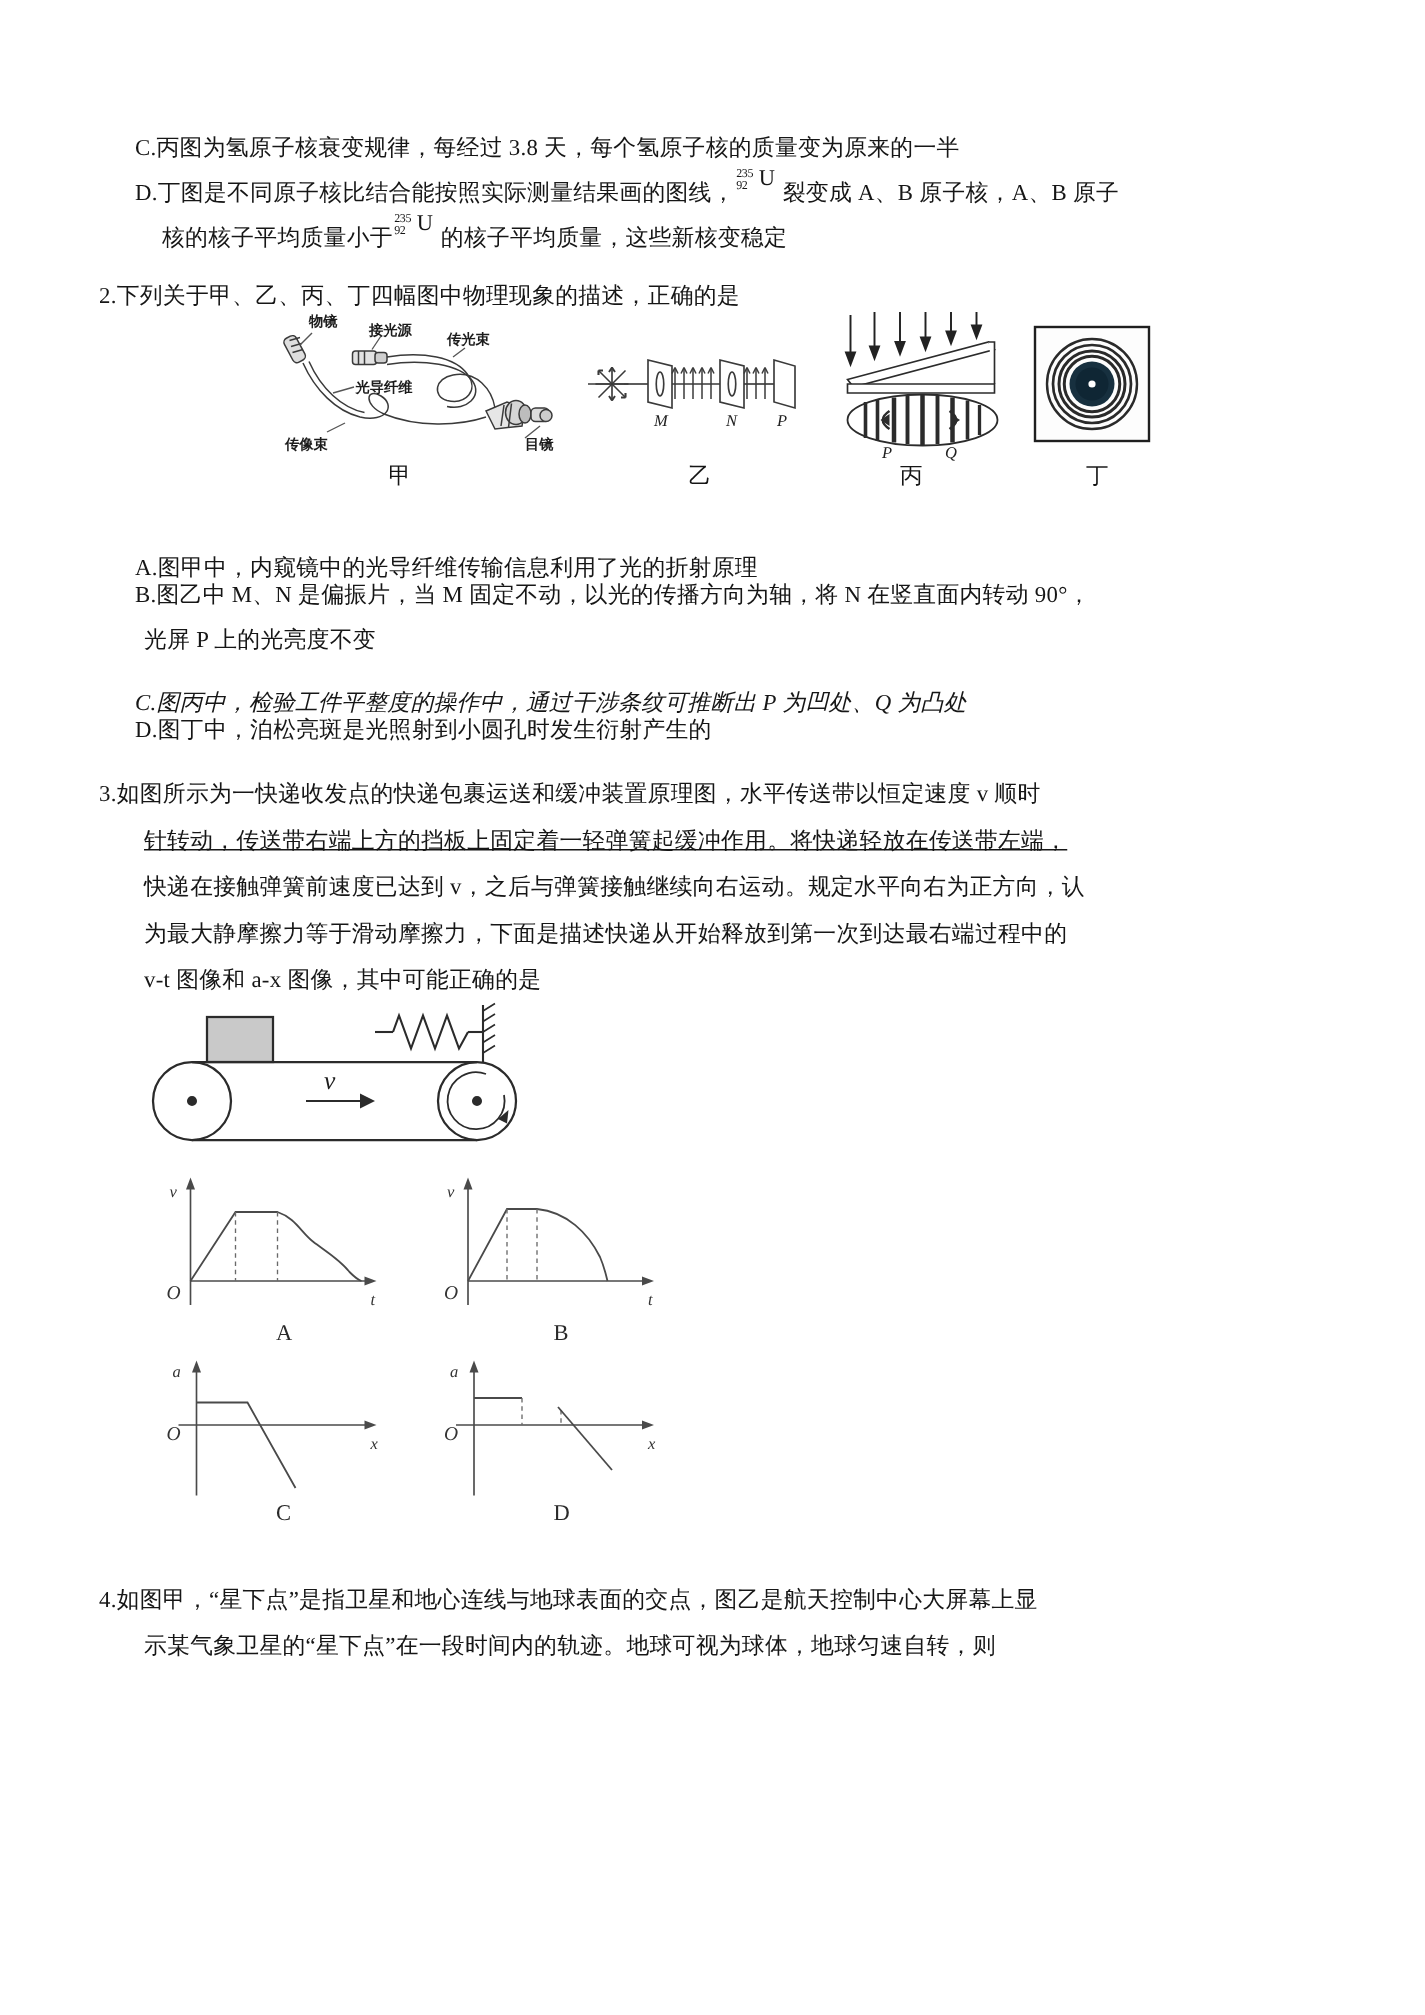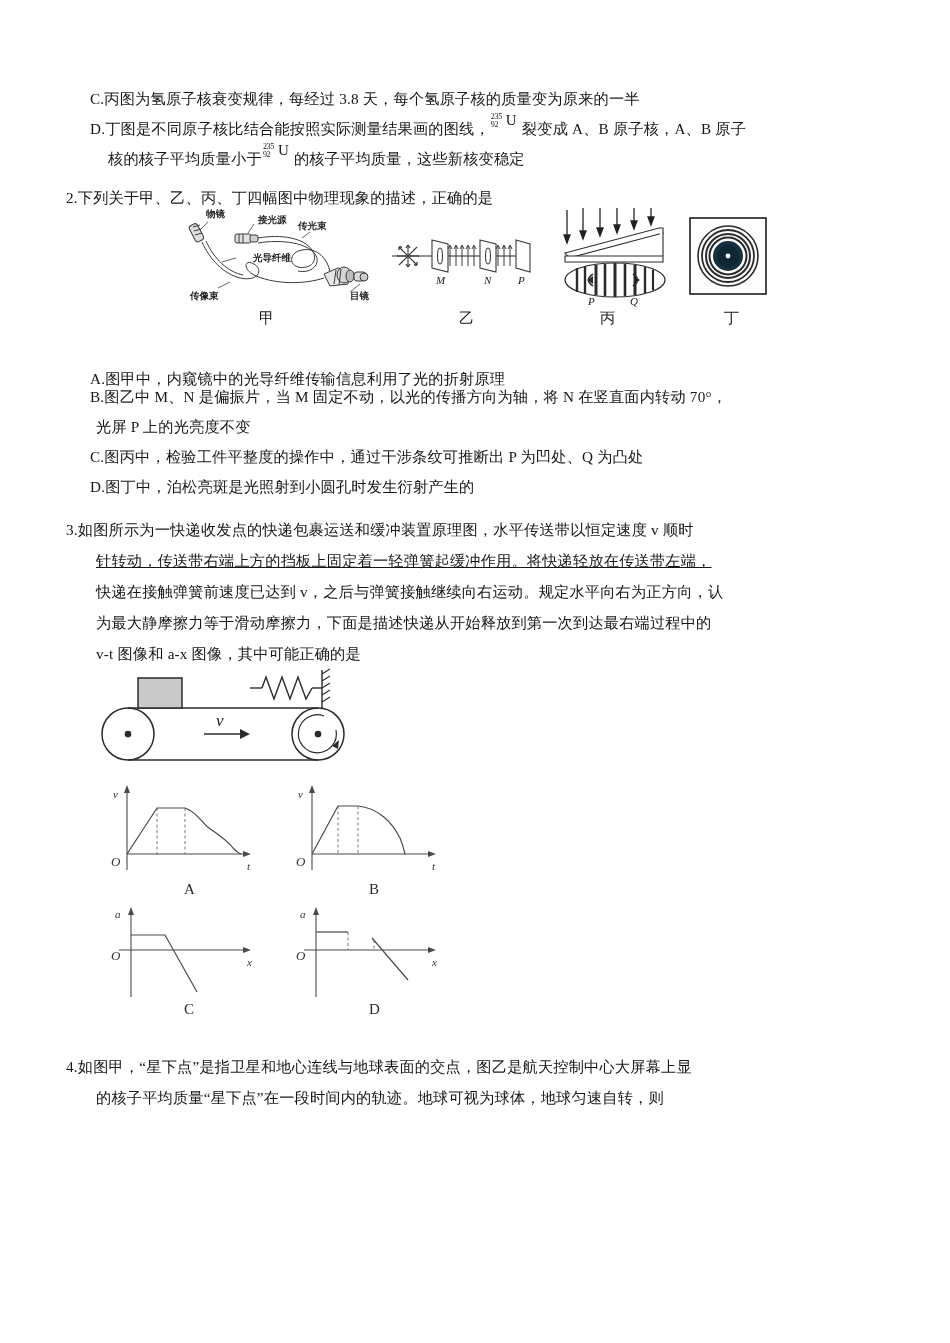--- a/index.html
+++ b/index.html
@@ -131,23 +131,23 @@
         <path d="M146,62 L160,56 L172,60 L170,72 L152,74 Z" fill="#e6e6e6"></path>
         <ellipse cx="166" cy="63" rx="7" ry="8" fill="#d5d5d5"></ellipse>
         <ellipse cx="172" cy="64" rx="4" ry="6" fill="#bdbdbd"></ellipse>
         <rect x="176" y="60" width="12" height="9" rx="3" fill="#dcdcdc"></rect>
         <circle cx="186" cy="65" r="4" fill="#ccc"></circle>
         <line x1="158" y1="58" x2="156" y2="72"></line>
         <line x1="163" y1="57" x2="161" y2="73"></line>
       </g>
     </svg>
     <div class="endolabel" style="left:28px; top:-4px;">物镜</div>
-    <div class="endolabel" style="left:80px; top:2px;">接光源</div>
+    <div class="endolabel" style="left:68px; top:2px;">接光源</div>
     <div class="endolabel" style="left:120px; top:8px;">传光束</div>
-    <div class="endolabel" style="left:59px; top:40px;margin-left:16px;">光导纤维</div>
+    <div class="endolabel" style="left:59px; top:40px;">光导纤维</div>
     <div class="endolabel" style="left:12px; top:78px;">传像束</div>
     <div class="endolabel" style="left:172px; top:78px;">目镜</div>
 
     <svg style="position:absolute; left:0; top:0;" width="200" height="92">
       <g stroke="#555" stroke-width="0.9" fill="none">
         <line x1="30" y1="10" x2="22" y2="18"></line>
         <line x1="76" y1="12" x2="70" y2="21"></line>
         <line x1="132" y1="20" x2="124" y2="26"></line>
         <line x1="58" y1="46" x2="44" y2="50"></line>
         <line x1="40" y1="76" x2="52" y2="70"></line>
@@ -273,23 +273,23 @@
       <circle cx="40" cy="40" r="2.4" fill="#ffffff"></circle>
     </svg>
   </div>
 
   <div class="caption" style="left:259px; top:309px;">甲</div>
   <div class="caption" style="left:459px; top:309px;">乙</div>
   <div class="caption" style="left:600px; top:309px;">丙</div>
   <div class="caption" style="left:724px; top:309px;">丁</div>
 
   <div class="line opt" style="top:364px;">A.图甲中，内窥镜中的光导纤维传输信息利用了光的折射原理</div>
-  <div class="line opt" style="top:382px;">B.图乙中 M、N 是偏振片，当 M 固定不动，以光的传播方向为轴，将 N 在竖直面内转动 70°，</div>
+  <div class="line opt" style="top:382px;">B.图乙中 M、N 是偏振片，当 M 固定不动，以光的传播方向为轴，将 N 在竖直面内转动 90°，</div>
   <div class="line cont2" style="top:412px;">光屏 P 上的光亮度不变</div>
-  <div class="line opt" style="top:442px;">C.图丙中，检验工件平整度的操作中，通过干涉条纹可推断出 P 为凹处、Q 为凸处</div>
+  <div class="line opt" style="top:454px;font-style:italic;">C.图丙中，检验工件平整度的操作中，通过干涉条纹可推断出 P 为凹处、Q 为凸处</div>
   <div class="line opt" style="top:472px;font-family:Liberation Serif, serif;">D.图丁中，泊松亮斑是光照射到小圆孔时发生衍射产生的</div>
 
   <div class="line qnum" style="top:515px;">3.如图所示为一快递收发点的快递包裹运送和缓冲装置原理图，水平传送带以恒定速度 v 顺时</div>
   <div class="line cont2" style="top:546px;text-decoration:underline;">针转动，传送带右端上方的挡板上固定着一轻弹簧起缓冲作用。将快递轻放在传送带左端，</div>
   <div class="line cont2" style="top:577px;">快递在接触弹簧前速度已达到 v，之后与弹簧接触继续向右运动。规定水平向右为正方向，认</div>
   <div class="line cont2" style="top:608px;">为最大静摩擦力等于滑动摩擦力，下面是描述快递从开始释放到第一次到达最右端过程中的</div>
   <div class="line cont2" style="top:639px;">v-t 图像和 a-x 图像，其中可能正确的是</div>
 
   <div class="fig" style="left:100px; top:668px;">
     <svg width="250" height="104" viewBox="0 0 250 104">
@@ -403,15 +403,15 @@
 
       <path d="M26,30 L58,30" fill="none" stroke="#4a4a4a" stroke-width="1.2"></path>
       <line x1="58" y1="30" x2="58" y2="48" stroke="#6a6a6a" stroke-width="0.9" stroke-dasharray="3,2.5"></line>
       <line x1="84" y1="38" x2="84" y2="48" stroke="#6a6a6a" stroke-width="0.9" stroke-dasharray="3,2.5"></line>
       <path d="M82,36 L118,78" fill="none" stroke="#4a4a4a" stroke-width="1.2"></path>
     </svg>
   </div>
   <div class="glabel" style="left:369px; top:1001px;">D</div>
 
   <div class="line qnum" style="top:1052px;">4.如图甲，“星下点”是指卫星和地心连线与地球表面的交点，图乙是航天控制中心大屏幕上显</div>
-  <div class="line cont2" style="top:1083px;">的核子平均质量“星下点”在一段时间内的轨迹。地球可视为球体，地球匀速自转，则</div>
+  <div class="line cont2" style="top:1083px;">示某气象卫星的“星下点”在一段时间内的轨迹。地球可视为球体，地球匀速自转，则</div>
 
 </div>
 
 </body></html>

